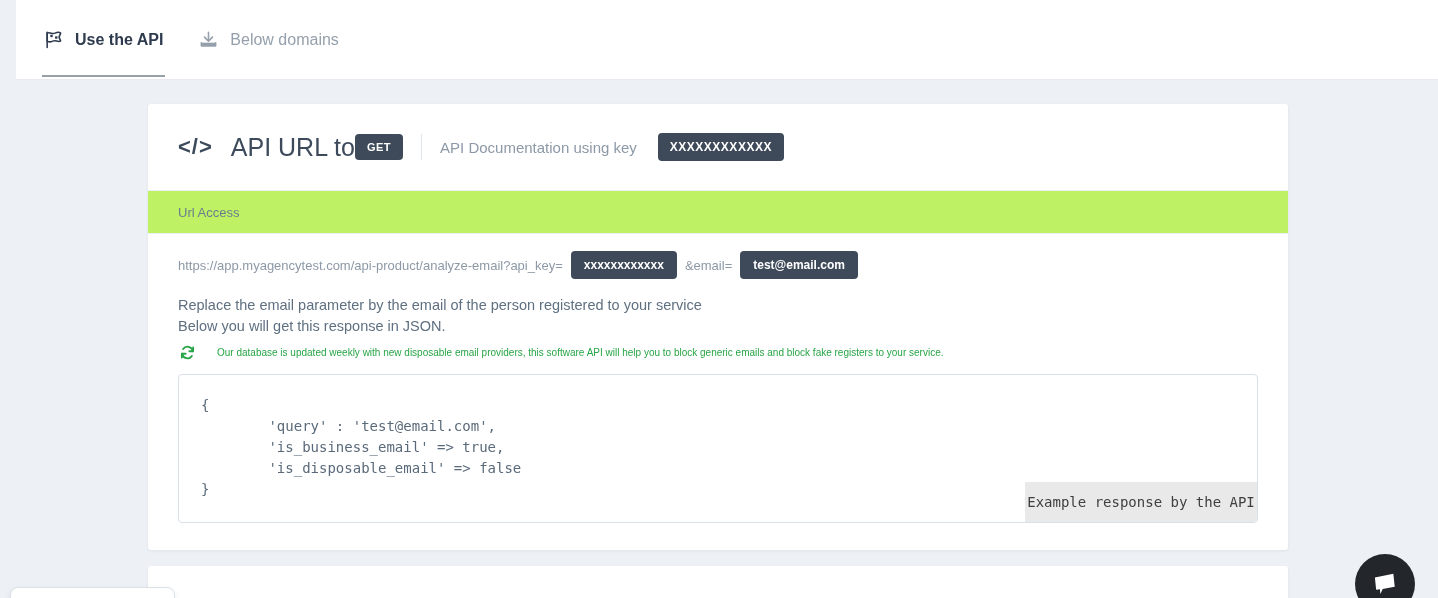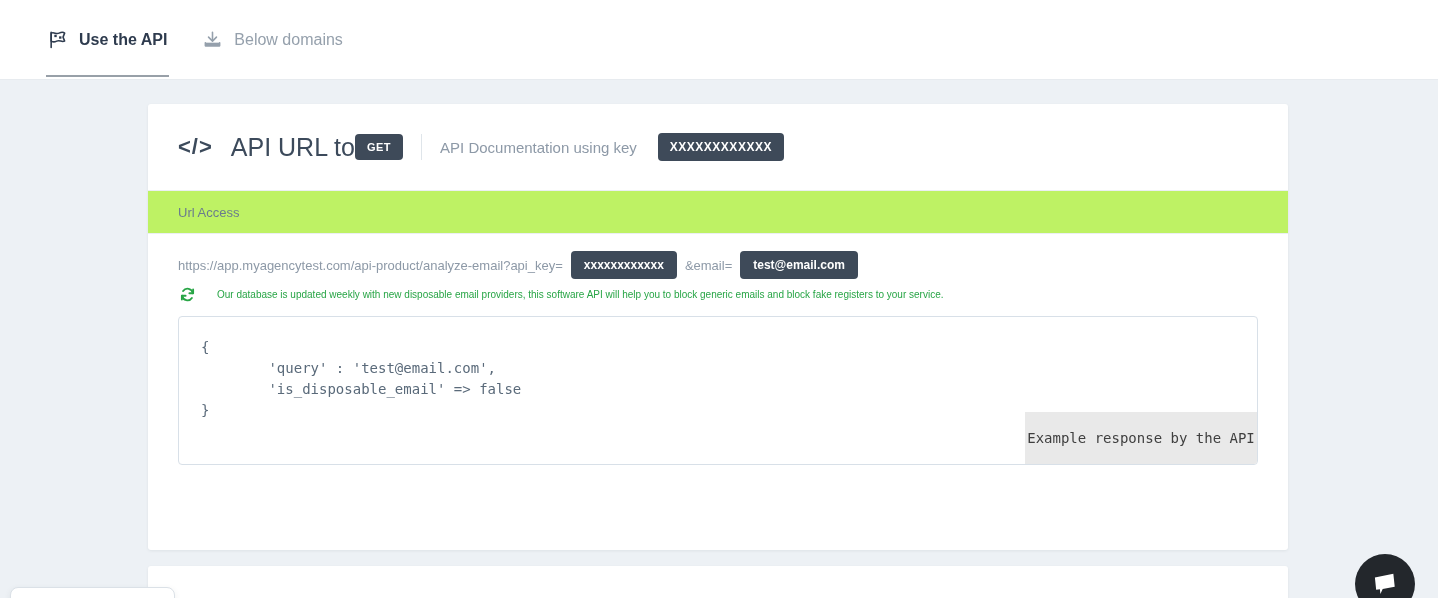--- a/index.html
+++ b/index.html
@@ -6,23 +6,23 @@
   html,body { width:1438px; height:598px; overflow:hidden; }
   body {
     font-family:"Liberation Sans", sans-serif;
     background:#edf1f5;
     position:relative;
     color:#5f7081;
   }
 
   
   .tabbar {
-    position:absolute; top:0; left:0; right:0; height:80px;
+    position:absolute; top:0; left:16px; right:0; height:80px;
     background:#ffffff; border-bottom:1px solid #e7ebef;
-    display:flex; align-items:stretch; padding-left:46px;
+    display:flex; align-items:stretch; padding-left:26px;
   }
   .tab {
     display:flex; align-items:center; gap:12px;
     padding:0 2px; margin-right:32px; position:relative; cursor:pointer;
   }
   .tab .tab-label { font-size:16px; }
   .tab.active .tab-label { color:#2e3b4e; font-weight:bold; }
   .tab.inactive .tab-label { color:#95a0ac; }
   .tab.active::after {
     content:""; position:absolute; left:0; right:0; bottom:2px;
@@ -82,21 +82,21 @@
   .code-box {
     margin:14px 30px 18px; height:149px; position:relative;
     border:1px solid #d8e0e8; border-radius:4px; background:#ffffff;
     padding:20px 0 0 22px; overflow:hidden;
   }
   .code-line {
     font-family:"DejaVu Sans Mono", monospace;
     font-size:14px; line-height:21px; color:#5a6a7a; white-space:pre;
   }
   .code-caption {
-    position:absolute; right:0; bottom:0; width:232px; height:52px;
+    position:absolute; right:0; bottom:0; width:232px; height:40px;
     background:#e9e9e9; display:flex; align-items:center; justify-content:center;
     font-family:"DejaVu Sans Mono", monospace; font-size:14px; color:#3f3f3f;
   }
 
   
   .popup-box {
     position:absolute; left:10px; top:587px; width:165px; height:40px;
     background:#ffffff; border:1px solid #dbe1e7; border-radius:8px;
     box-shadow:0 2px 6px rgba(50,60,70,0.08);
   }
@@ -150,36 +150,41 @@
     <span>Url Access</span>
   </div>
 
   <div class="url-row">
     <span class="url-text">https://app.myagencytest.com/api-product/analyze-email?api_key=</span>
     <span class="badge param">xxxxxxxxxxxx</span>
     <span class="url-text">&amp;email=</span>
     <span class="badge param">test@email.com</span>
   </div>
 
+  <div class="desc">
+    <div>Replace the email parameter by the email of the person registered to your service</div>
+    <div>Below you will get this response in JSON.</div>
+  </div>
 
   <div class="note">
     <span style="display:flex;">
       <svg width="15" height="15" viewBox="0 0 24 24" fill="none" stroke="#28a546" stroke-width="3" stroke-linecap="round" stroke-linejoin="round">
         <path d="M21 4 v6 h-6"></path>
         <path d="M3 20 v-6 h6"></path>
         <path d="M20.5 10 a8.5 8.5 0 0 0 -15.5 -3.5"></path>
         <path d="M3.5 14 a8.5 8.5 0 0 0 15.5 3.5"></path>
       </svg>
     </span>
     <span>Our database is updated weekly with new disposable email providers, this software API will help you to block generic emails and block fake registers to your service.</span>
   </div>
 
   <div class="code-box">
     <div class="code-line">{</div>
     <div class="code-line">        'query' : 'test@email.com',</div>
+    <div class="code-line">        'is_business_email' =&gt; true,</div>
     <div class="code-line">        'is_disposable_email' =&gt; false</div>
     <div class="code-line">}</div>
     <div class="code-caption">Example response by the API</div>
   </div>
 
 </div>
 
 <div class="card next"></div>
 
 <div class="popup-box"></div>

